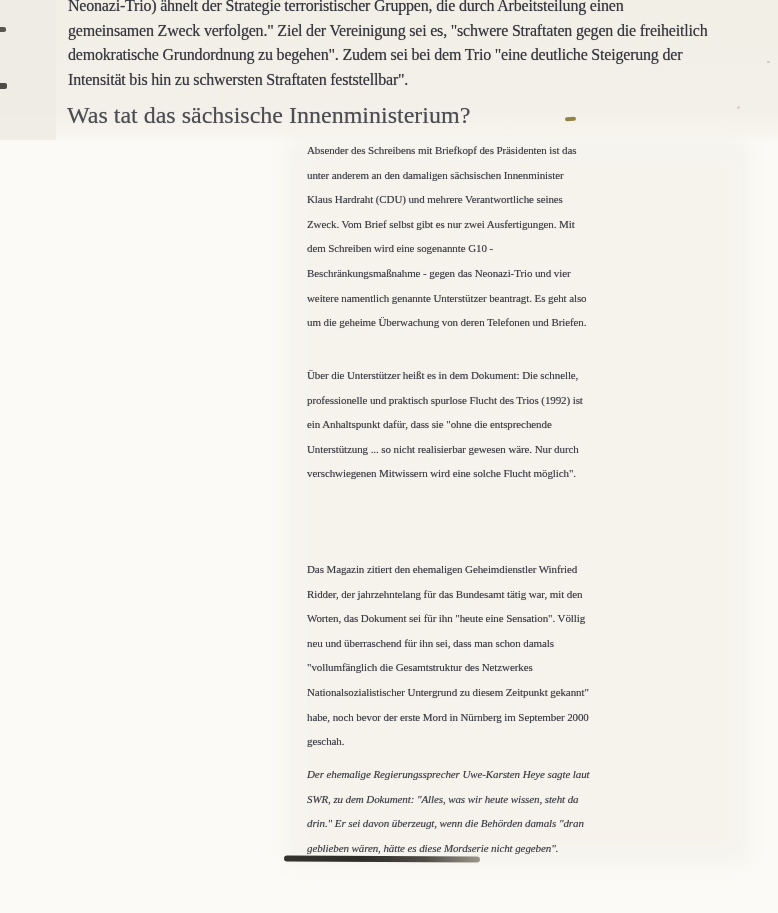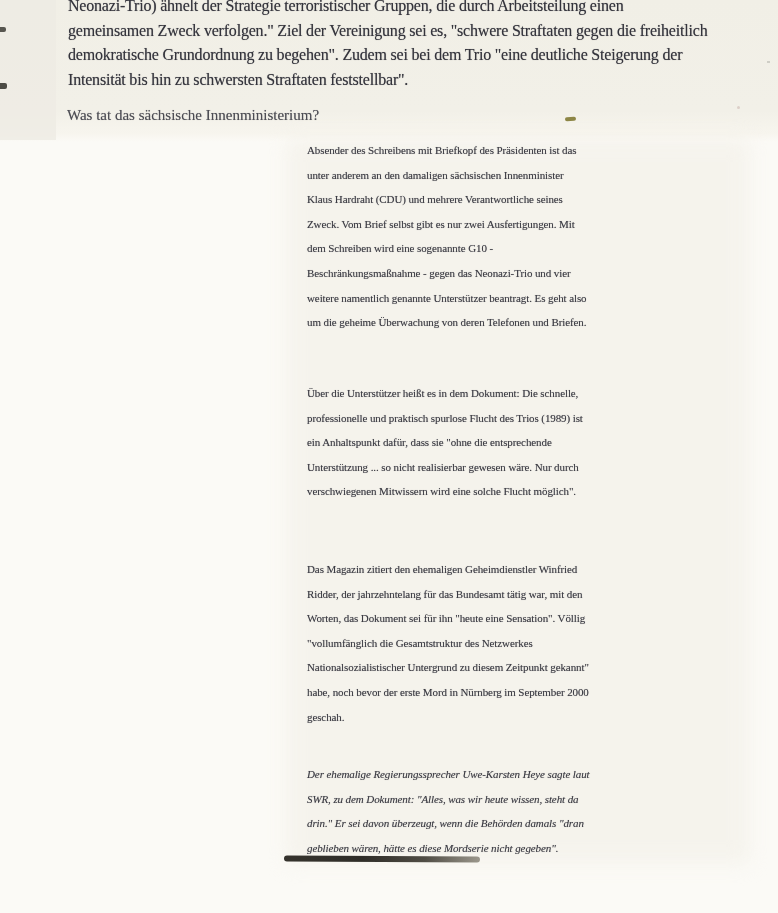--- a/index.html
+++ b/index.html
@@ -35,36 +35,36 @@
     position: absolute; left: 68px; top: -6px;
     font-size: 16px; line-height: 24.6px;
     letter-spacing: -0.2px;
     color: #34343c;
     text-shadow: 0 0 0.8px rgba(52,52,62,.55);
     white-space: nowrap;
   }
   .heading {
     position: absolute; left: 67px; top: 102px;
     margin: 0; font-weight: normal;
-    font-size: 15px; line-height: 26px;
+    font-size: 24px; line-height: 26px;
     color: #4c4c53;
     text-shadow: 0 0 0.7px rgba(76,76,83,.5);
     white-space: nowrap;
   }
   .para {
     position: absolute; left: 300px;
     font-size: 11px; line-height: 24.6px;
     letter-spacing: -0.1px;
     color: #3c3c44;
     text-shadow: 0 0 0.7px rgba(60,60,68,.5);
     white-space: nowrap;
     margin-left: 7px;
   }
   .para-1 { top: 138px; }
-  .para-2 { top: 381px; }
+  .para-2 { top: 363px; }
   .para-3 { top: 557px; }
   .para-4 { top: 762px; font-style: italic; }
   .ln { height: 24.6px; }
   
   .edge-mark-1 {
     position: absolute; left: 0; top: 27px;
     width: 6px; height: 5px; background: #57564f;
     border-radius: 0 2px 2px 0;
   }
   .edge-mark-2 {
@@ -118,30 +118,31 @@
     <div class="ln">Klaus Hardraht (CDU) und mehrere Verantwortliche seines</div>
     <div class="ln">Zweck. Vom Brief selbst gibt es nur zwei Ausfertigungen. Mit</div>
     <div class="ln">dem Schreiben wird eine sogenannte G10 -</div>
     <div class="ln">Beschränkungsmaßnahme - gegen das Neonazi-Trio und vier</div>
     <div class="ln">weitere namentlich genannte Unterstützer beantragt. Es geht also</div>
     <div class="ln">um die geheime Überwachung von deren Telefonen und Briefen.</div>
   </div>
 
   <div class="para para-2">
     <div class="ln">Über die Unterstützer heißt es in dem Dokument: Die schnelle,</div>
-    <div class="ln">professionelle und praktisch spurlose Flucht des Trios (1989) ist</div>
+    <div class="ln">professionelle und praktisch spurlose Flucht des Trios (1992) ist</div>
     <div class="ln">ein Anhaltspunkt dafür, dass sie "ohne die entsprechende</div>
     <div class="ln">Unterstützung ... so nicht realisierbar gewesen wäre. Nur durch</div>
     <div class="ln">verschwiegenen Mitwissern wird eine solche Flucht möglich".</div>
   </div>
 
   <div class="para para-3">
     <div class="ln">Das Magazin zitiert den ehemaligen Geheimdienstler Winfried</div>
     <div class="ln">Ridder, der jahrzehntelang für das Bundesamt tätig war, mit den</div>
     <div class="ln">Worten, das Dokument sei für ihn "heute eine Sensation". Völlig</div>
+    <div class="ln">neu und überraschend für ihn sei, dass man schon damals</div>
     <div class="ln">"vollumfänglich die Gesamtstruktur des Netzwerkes</div>
     <div class="ln">Nationalsozialistischer Untergrund zu diesem Zeitpunkt gekannt"</div>
     <div class="ln">habe, noch bevor der erste Mord in Nürnberg im September 2000</div>
     <div class="ln">geschah.</div>
   </div>
 
   <div class="para para-4">
     <div class="ln">Der ehemalige Regierungssprecher Uwe-Karsten Heye sagte laut</div>
     <div class="ln">SWR, zu dem Dokument: "Alles, was wir heute wissen, steht da</div>
     <div class="ln">drin." Er sei davon überzeugt, wenn die Behörden damals "dran</div>

